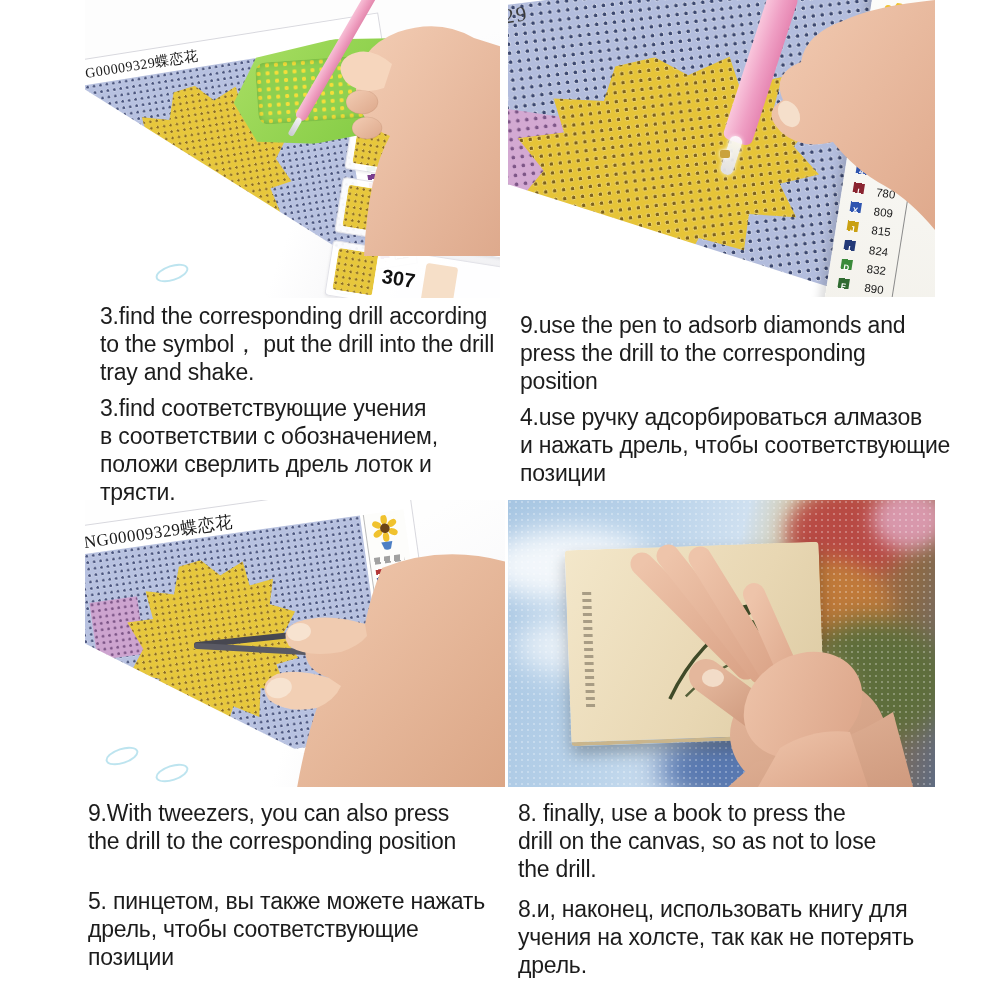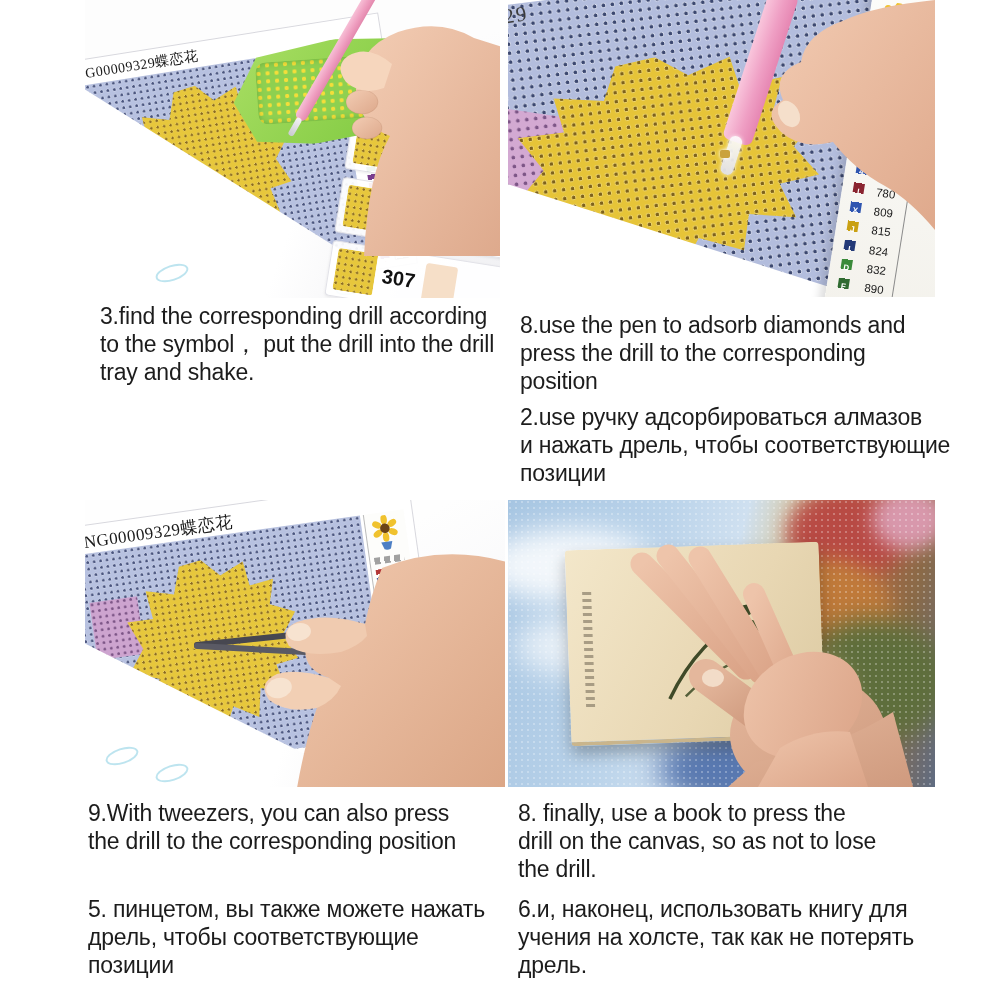--- a/index.html
+++ b/index.html
@@ -12,21 +12,21 @@
   .p3{left:85px;top:500px;width:420px;height:287px;background:linear-gradient(150deg,#fefefe 40%,#f2f2f5)}
   .p4{left:508px;top:500px;width:427px;height:287px;background:linear-gradient(105deg,#a6c5e2 0%,#bad3ea 32%,#cfe0f0 48%,#d6d2bc 56%,#bf8d5c 66%,#a76a44 76%,#8a6a48 86%,#5f6c82 100%)}
 
   
   .caption{position:absolute}
   .caption .en,.caption .ru{white-space:pre-line;font-size:23px;line-height:28px;letter-spacing:-.2px}
   .caption .ru{margin-top:8px}
   .cap1{left:100px;top:302px;width:405px}
   .cap2{left:520px;top:311px;width:475px}
   .cap3{left:88px;top:799px;width:415px}
-  .cap3 .ru{margin-top:40px}
+  .cap3 .ru{margin-top:32px}
   .cap4{left:518px;top:799px;width:478px}
   .cap4 .ru{margin-top:12px}
 
   
   .dgrid{background-color:#b7c1e0;background-image:radial-gradient(circle at 2.4px 2.4px,#49547e 1.15px,rgba(255,255,255,.5) 1.5px,transparent 2.2px);background-size:6.5px 6.5px}
   .dgrid-lg{background-color:#b3bddd;background-image:radial-gradient(circle at 3.4px 3.4px,#3c4870 1.7px,rgba(255,255,255,.5) 2.2px,transparent 3.1px);background-size:9px 9px}
   .dyellow{background-color:#e7c73c;background-image:radial-gradient(circle at 2.4px 2.4px,#8a6a1e 1.05px,rgba(255,255,255,.3) 1.4px,transparent 2px);background-size:6.5px 6.5px}
   .dyellow-lg{background-color:#e6c438;background-image:radial-gradient(circle at 3.4px 3.4px,#7e621c 1.6px,rgba(255,255,255,.3) 2.1px,transparent 3px);background-size:9px 9px}
   .dpink{background-color:#cda4cf;background-image:radial-gradient(circle at 2.4px 2.4px,#7c5586 1.05px,transparent 1.6px);background-size:6.5px 6.5px}
   .dpink-lg{background-color:#d3a9d2;background-image:radial-gradient(circle at 3.4px 3.4px,#7c5586 1.6px,transparent 2.2px);background-size:9px 9px}
@@ -350,37 +350,41 @@
       <line x1="292" y1="198" x2="246" y2="94" stroke="url(#sk4a)" stroke-width="22" stroke-linecap="round"></line>
       <ellipse cx="295" cy="205" rx="62" ry="50" fill="url(#sk4a)" transform="rotate(-30 295 205)"></ellipse>
       <path d="M250,287 L360,287 L342,232 Q305,228 272,248 Z" fill="url(#sk4a)"></path>
     </svg>
   </figure>
 
   <figcaption class="caption cap1">
     <div class="en">3.find the corresponding drill according
 to the symbol，  put the drill into the drill
 tray and shake.</div>
+    <div class="ru">3.find соответствующие учения
+в соответствии с обозначением,
+положи сверлить дрель лоток и
+трясти.</div>
   </figcaption>
   <figcaption class="caption cap2">
-    <div class="en">8.use the pen to adsorb diamonds and
+    <div class="en">9.use the pen to adsorb diamonds and
 press the drill to the corresponding
 position</div>
-    <div class="ru">2.use ручку адсорбироваться алмазов
+    <div class="ru">4.use ручку адсорбироваться алмазов
 и нажать дрель, чтобы соответствующие
 позиции</div>
   </figcaption>
   <figcaption class="caption cap3">
     <div class="en">9.With tweezers, you can also press
 the drill to the corresponding position</div>
     <div class="ru">5. пинцетом, вы также можете нажать
 дрель, чтобы соответствующие позиции</div>
   </figcaption>
   <figcaption class="caption cap4">
     <div class="en">8. finally, use a book to press the
 drill on the canvas, so as not to lose
 the drill.</div>
-    <div class="ru">6.и, наконец, использовать книгу для
+    <div class="ru">8.и, наконец, использовать книгу для
 учения на холсте, так как не потерять
 дрель.</div>
   </figcaption>
 
 </div>
 
 </body></html>

